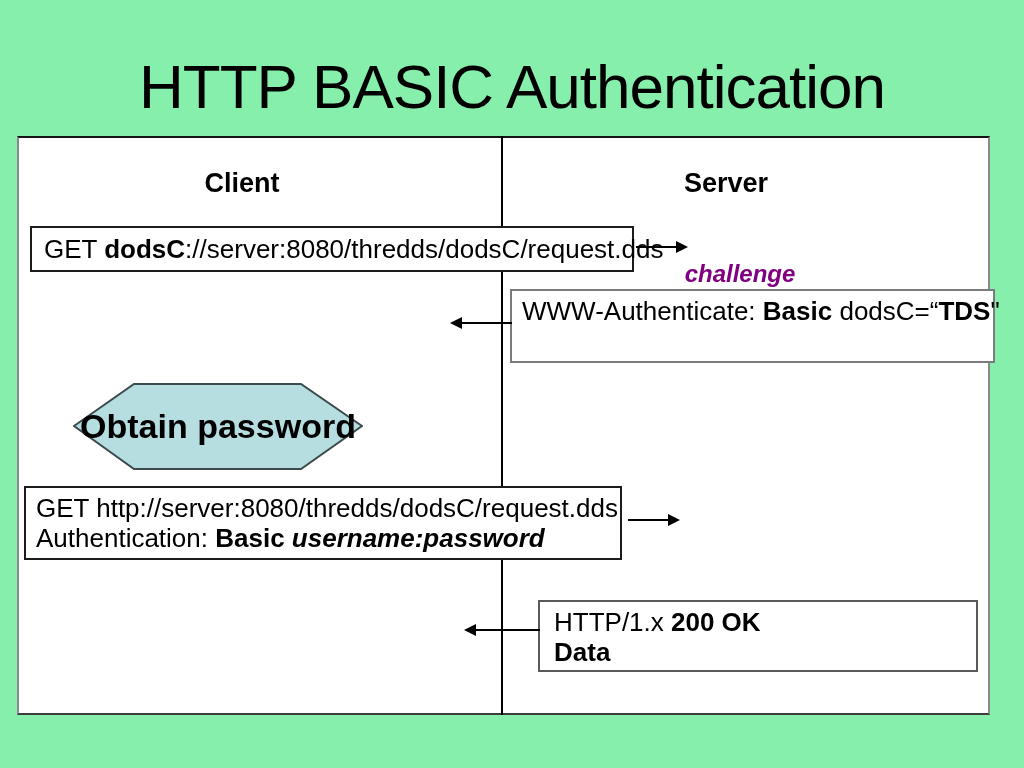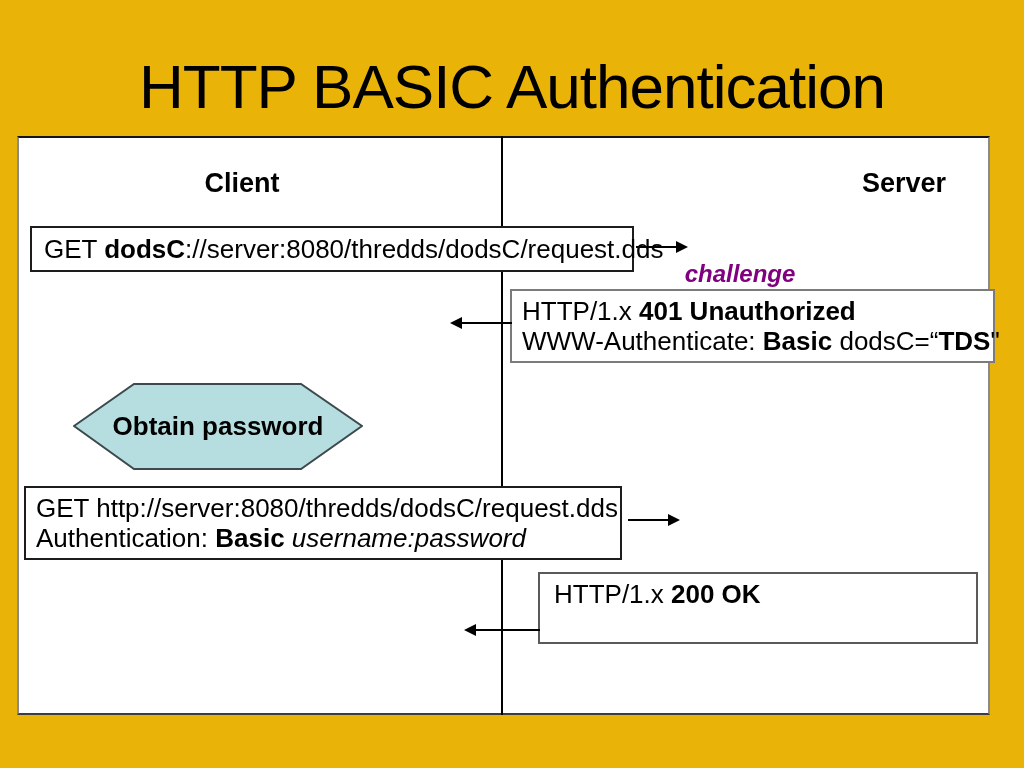--- a/index.html
+++ b/index.html
@@ -1,53 +1,53 @@
 <!DOCTYPE html>
 <html><head>
 <meta charset="utf-8">
 <style>
   html,body{margin:0;padding:0;background:#fff;}
   .slide{
-    position:relative;width:1024px;height:768px;background:#eab308;overflow:hidden;
+    position:relative;width:1024px;height:768px;background:#86efac;overflow:hidden;
     font-family:"Liberation Sans",sans-serif;color:#000;
   }
   .abs{position:absolute;}
   .page-title{
     left:0;top:53px;width:1024px;text-align:center;
     font-size:62px;line-height:68px;font-weight:400;letter-spacing:-1px;white-space:nowrap;
   }
   .frame{
     left:17px;top:136px;width:969px;height:575px;background:#fff;
     border-style:solid;border-width:2px;
     border-top-color:#141414;border-left-color:#8a8a8a;border-right-color:#8a8a8a;border-bottom-color:#3d3d3d;
   }
   .divider{left:501px;top:136px;width:2px;height:579px;background:#000;}
   .lane-header{top:167px;text-align:center;font-weight:700;font-size:27px;line-height:32px;}
   .lane-header.client{left:17px;width:450px;}
-  .lane-header.server{left:484px;width:462px;text-align:right;}
+  .lane-header.server{left:495px;width:462px;}
   .box{background:#fff;font-size:26px;box-sizing:border-box;}
   .req1{left:30px;top:226px;width:604px;height:46px;border:2px solid #1c1c1c;
         display:flex;align-items:center;padding-left:12px;white-space:nowrap;}
   .resp401{left:510px;top:289px;width:485px;height:74px;border:2px solid #7b7b7b;
         padding:5px 0 0 10px;white-space:nowrap;}
   .req2{left:24px;top:486px;width:598px;height:74px;border:2px solid #1c1c1c;
         padding:5px 0 0 10px;white-space:nowrap;}
-  .resp200{left:538px;top:572px;width:440px;height:72px;border:2px solid #5a5a5a;
+  .resp200{left:538px;top:600px;width:440px;height:72px;border:2px solid #5a5a5a;
         padding:5px 0 0 14px;white-space:nowrap;}
   .box .line{line-height:30px;}
   .challenge{left:640px;top:260px;width:200px;text-align:center;
         font-size:24px;font-weight:700;font-style:italic;color:#800080;}
   .hexwrap{left:73px;top:382px;width:290px;height:89px;}
   .hexlabel{left:73px;top:382px;width:290px;height:89px;display:flex;align-items:center;justify-content:center;
-        font-weight:700;font-size:26px;}
+        font-weight:700;font-size:34px;}
   .arrow{overflow:visible;}
   .arrow line{stroke:#000;stroke-width:2;}
   .arrow polygon{fill:#000;stroke:none;}
   .hexwrap polygon{stroke:#3d4a4d;stroke-width:2;}
-  b{font-weight:700;} i{font-style:italic;font-weight:400;}
+  b{font-weight:700;} i{font-style:italic;font-weight:700;}
 </style>
 </head>
 <body>
 
 <div class="slide">
 
   <div class="abs page-title">HTTP BASIC Authentication</div>
 
   <div class="abs frame"></div>
   <div class="abs divider"></div>
@@ -60,21 +60,20 @@
   </div>
 
   <svg class="abs arrow" style="left:636px;top:239px;" width="52" height="16">
     <line x1="0" y1="8" x2="41" y2="8"></line>
     <polygon points="40,2 52,8 40,14"></polygon>
   </svg>
 
   <div class="abs challenge">challenge</div>
 
   <div class="abs box resp401">
-    <div class="line"><span>HTTP/1.x </span><b>401 Unauthorized</b></div>
     <div class="line"><span>WWW-Authenticate: </span><b>Basic</b><span> dodsC=“</span><b>TDS</b><span>"</span></div>
   </div>
 
   <svg class="abs arrow" style="left:450px;top:315px;" width="62" height="16">
     <line x1="11" y1="8" x2="62" y2="8"></line>
     <polygon points="12,2 0,8 12,14"></polygon>
   </svg>
 
   <svg class="abs hexwrap" width="290" height="89">
     <polygon points="1,44 61,2 228,2 289,44 228,87 61,87" fill="#b6dee0"></polygon>
@@ -86,20 +85,21 @@
     <div class="line"><span>Authentication: </span><b>Basic</b><i> username:password</i></div>
   </div>
 
   <svg class="abs arrow" style="left:628px;top:512px;" width="52" height="16">
     <line x1="0" y1="8" x2="41" y2="8"></line>
     <polygon points="40,2 52,8 40,14"></polygon>
   </svg>
 
   <div class="abs box resp200">
     <div class="line"><span>HTTP/1.x </span><b>200 OK</b></div>
+    <div class="line"><b>Data</b></div>
   </div>
 
   <svg class="abs arrow" style="left:464px;top:622px;" width="76" height="16">
     <line x1="11" y1="8" x2="76" y2="8"></line>
     <polygon points="12,2 0,8 12,14"></polygon>
   </svg>
 
 </div>
 
 </body></html>

